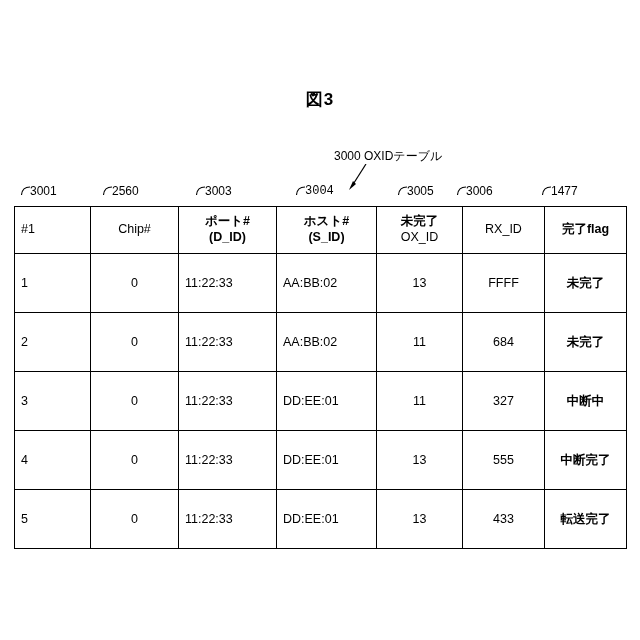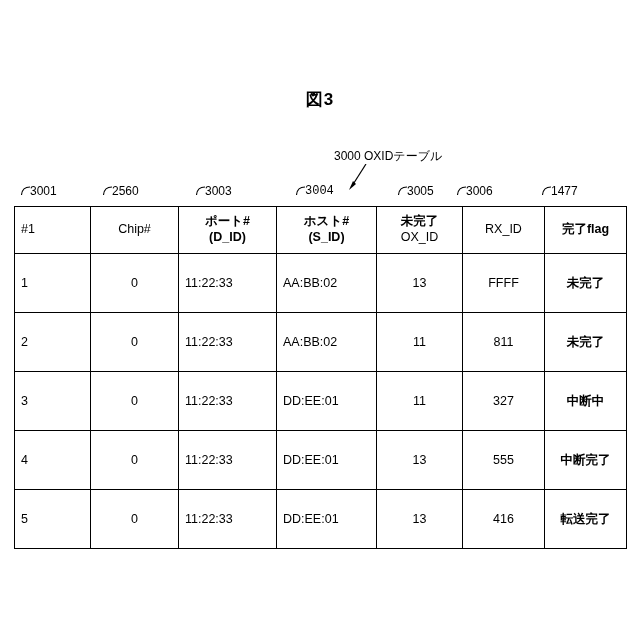--- a/index.html
+++ b/index.html
@@ -206,21 +206,21 @@
       <td>13</td>
       <td>FFFF</td>
       <td class="bold">未完了</td>
     </tr>
     <tr>
       <td class="left">2</td>
       <td>0</td>
       <td class="left">11:22:33</td>
       <td class="left">AA:BB:02</td>
       <td>11</td>
-      <td>811</td>
+      <td>684</td>
       <td class="bold">未完了</td>
     </tr>
     <tr>
       <td class="left">3</td>
       <td>0</td>
       <td class="left">11:22:33</td>
       <td class="left">DD:EE:01</td>
       <td>11</td>
       <td>327</td>
       <td class="bold">中断中</td>
@@ -233,17 +233,17 @@
       <td>13</td>
       <td>555</td>
       <td class="bold">中断完了</td>
     </tr>
     <tr>
       <td class="left">5</td>
       <td>0</td>
       <td class="left">11:22:33</td>
       <td class="left">DD:EE:01</td>
       <td>13</td>
-      <td>416</td>
+      <td>433</td>
       <td class="bold">転送完了</td>
     </tr>
   </tbody>
 </table>
 
 </body></html>

